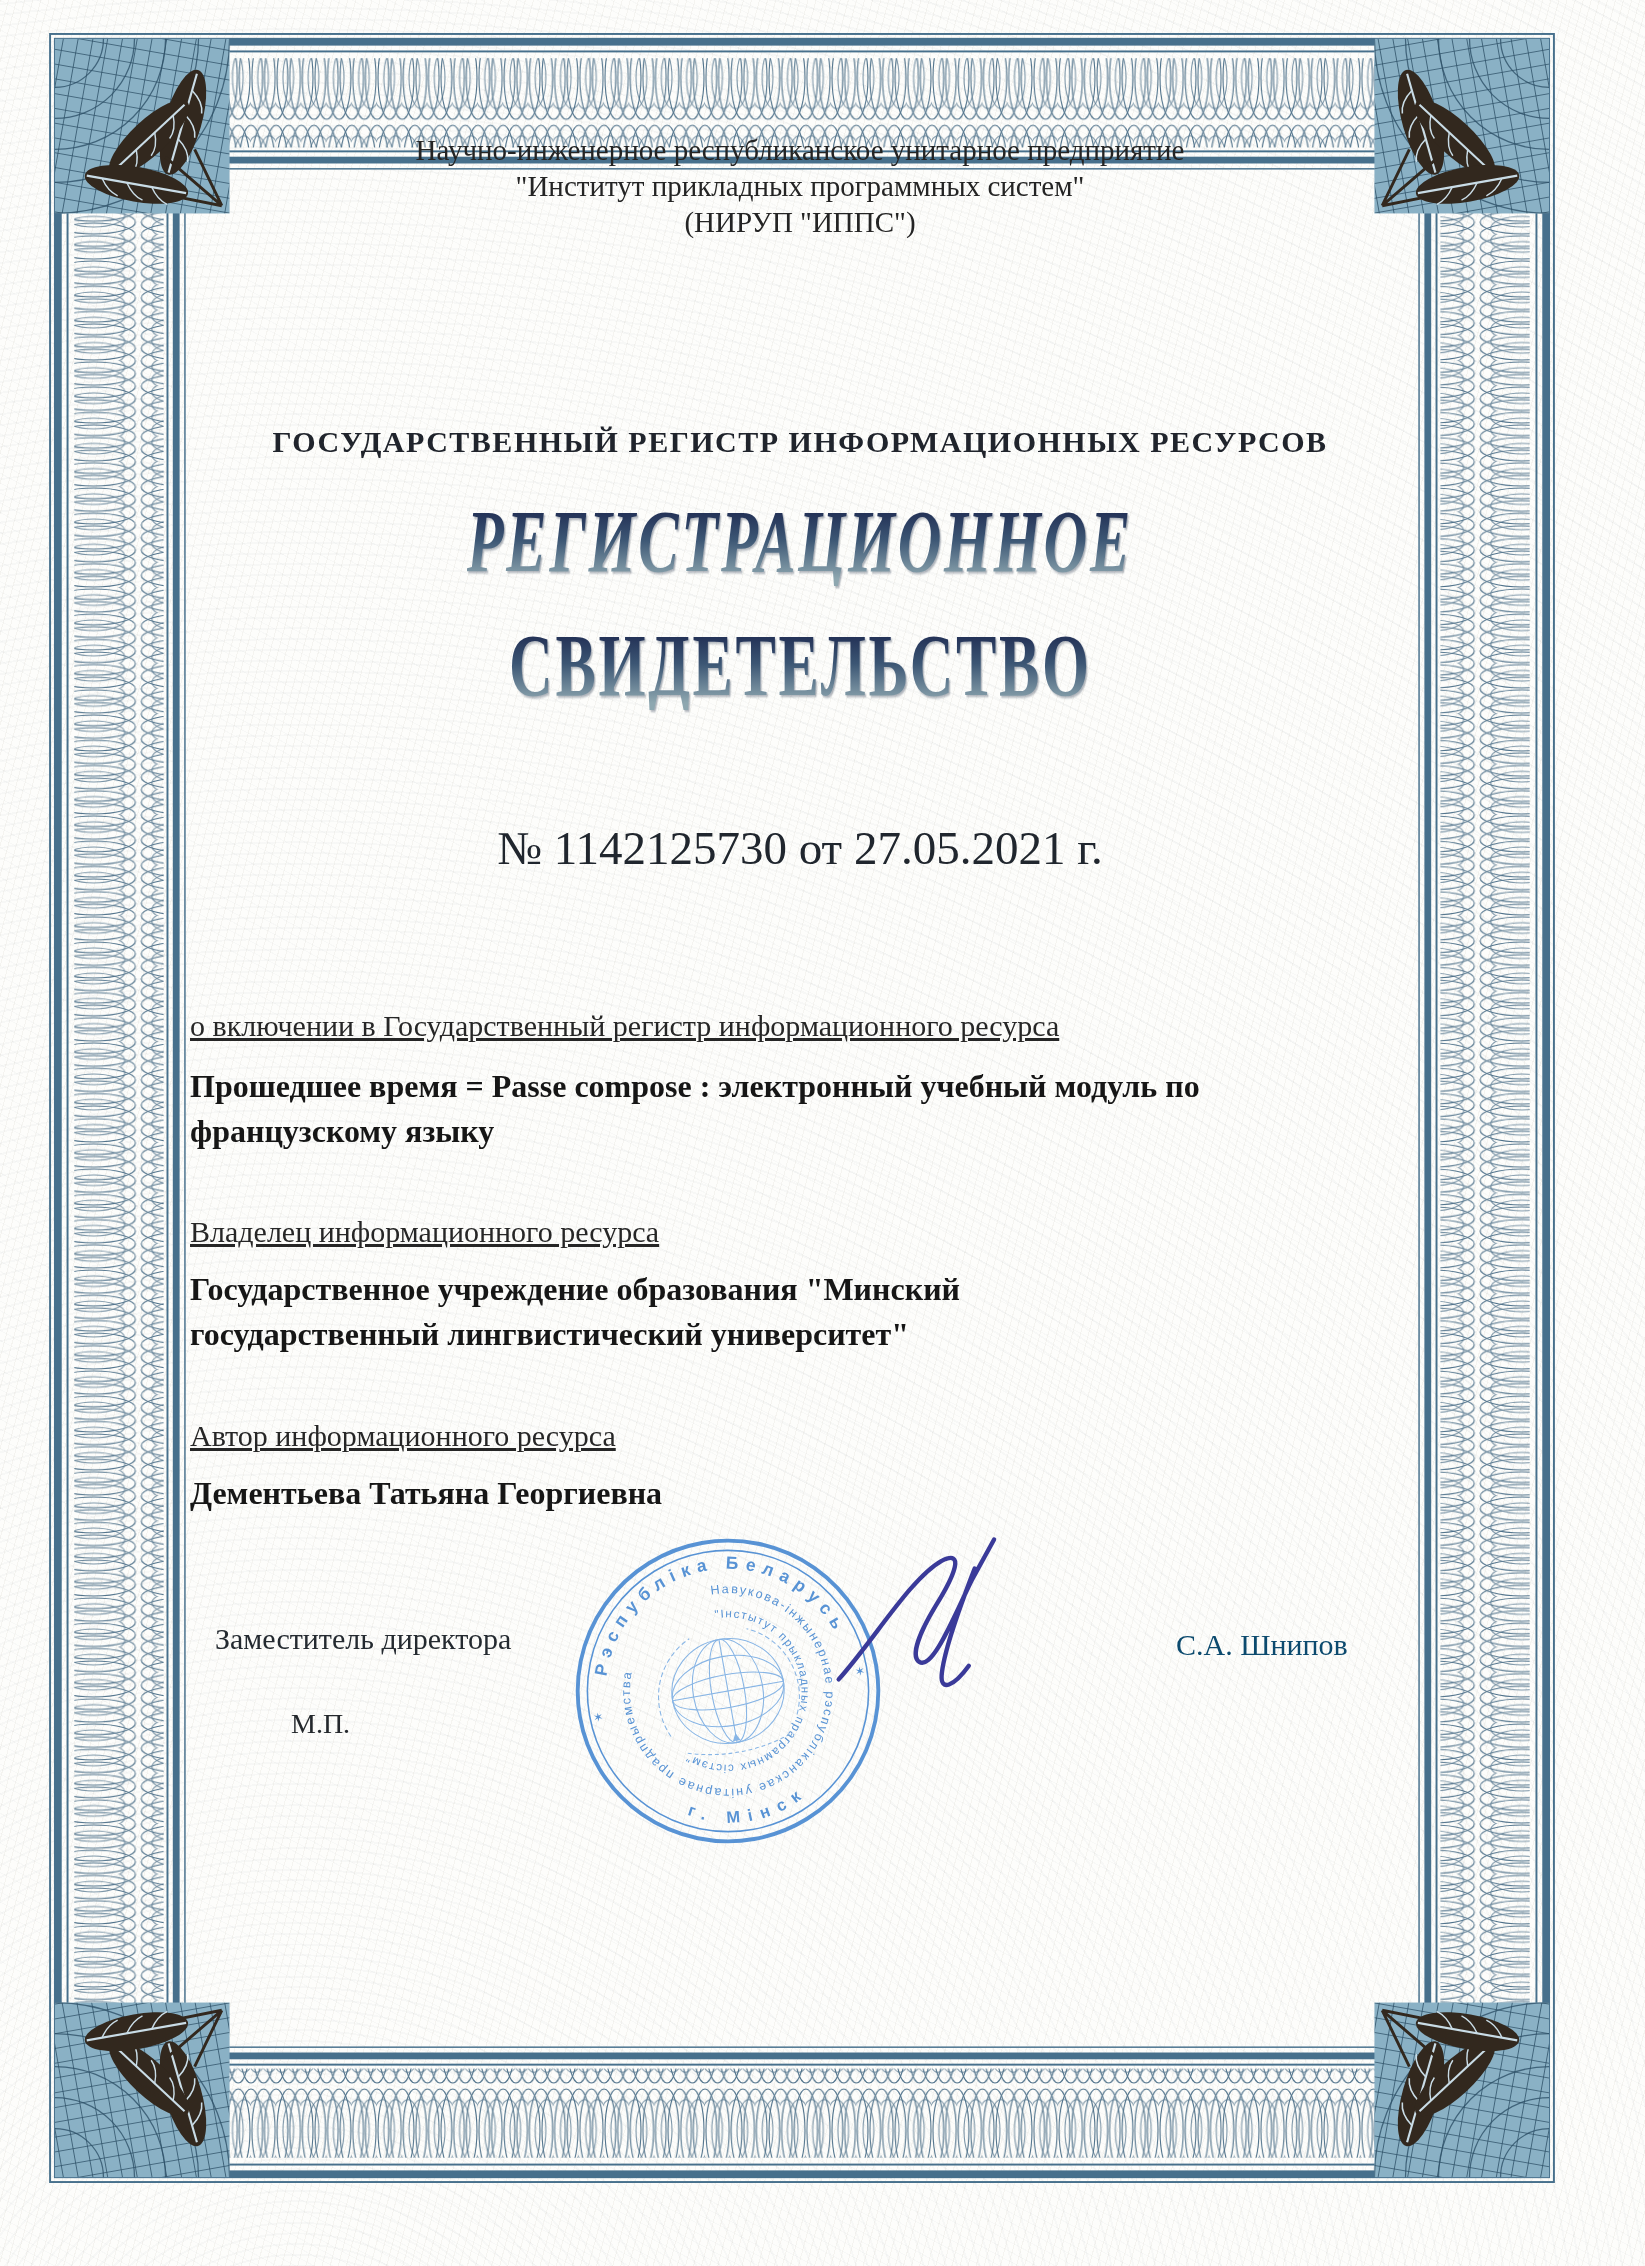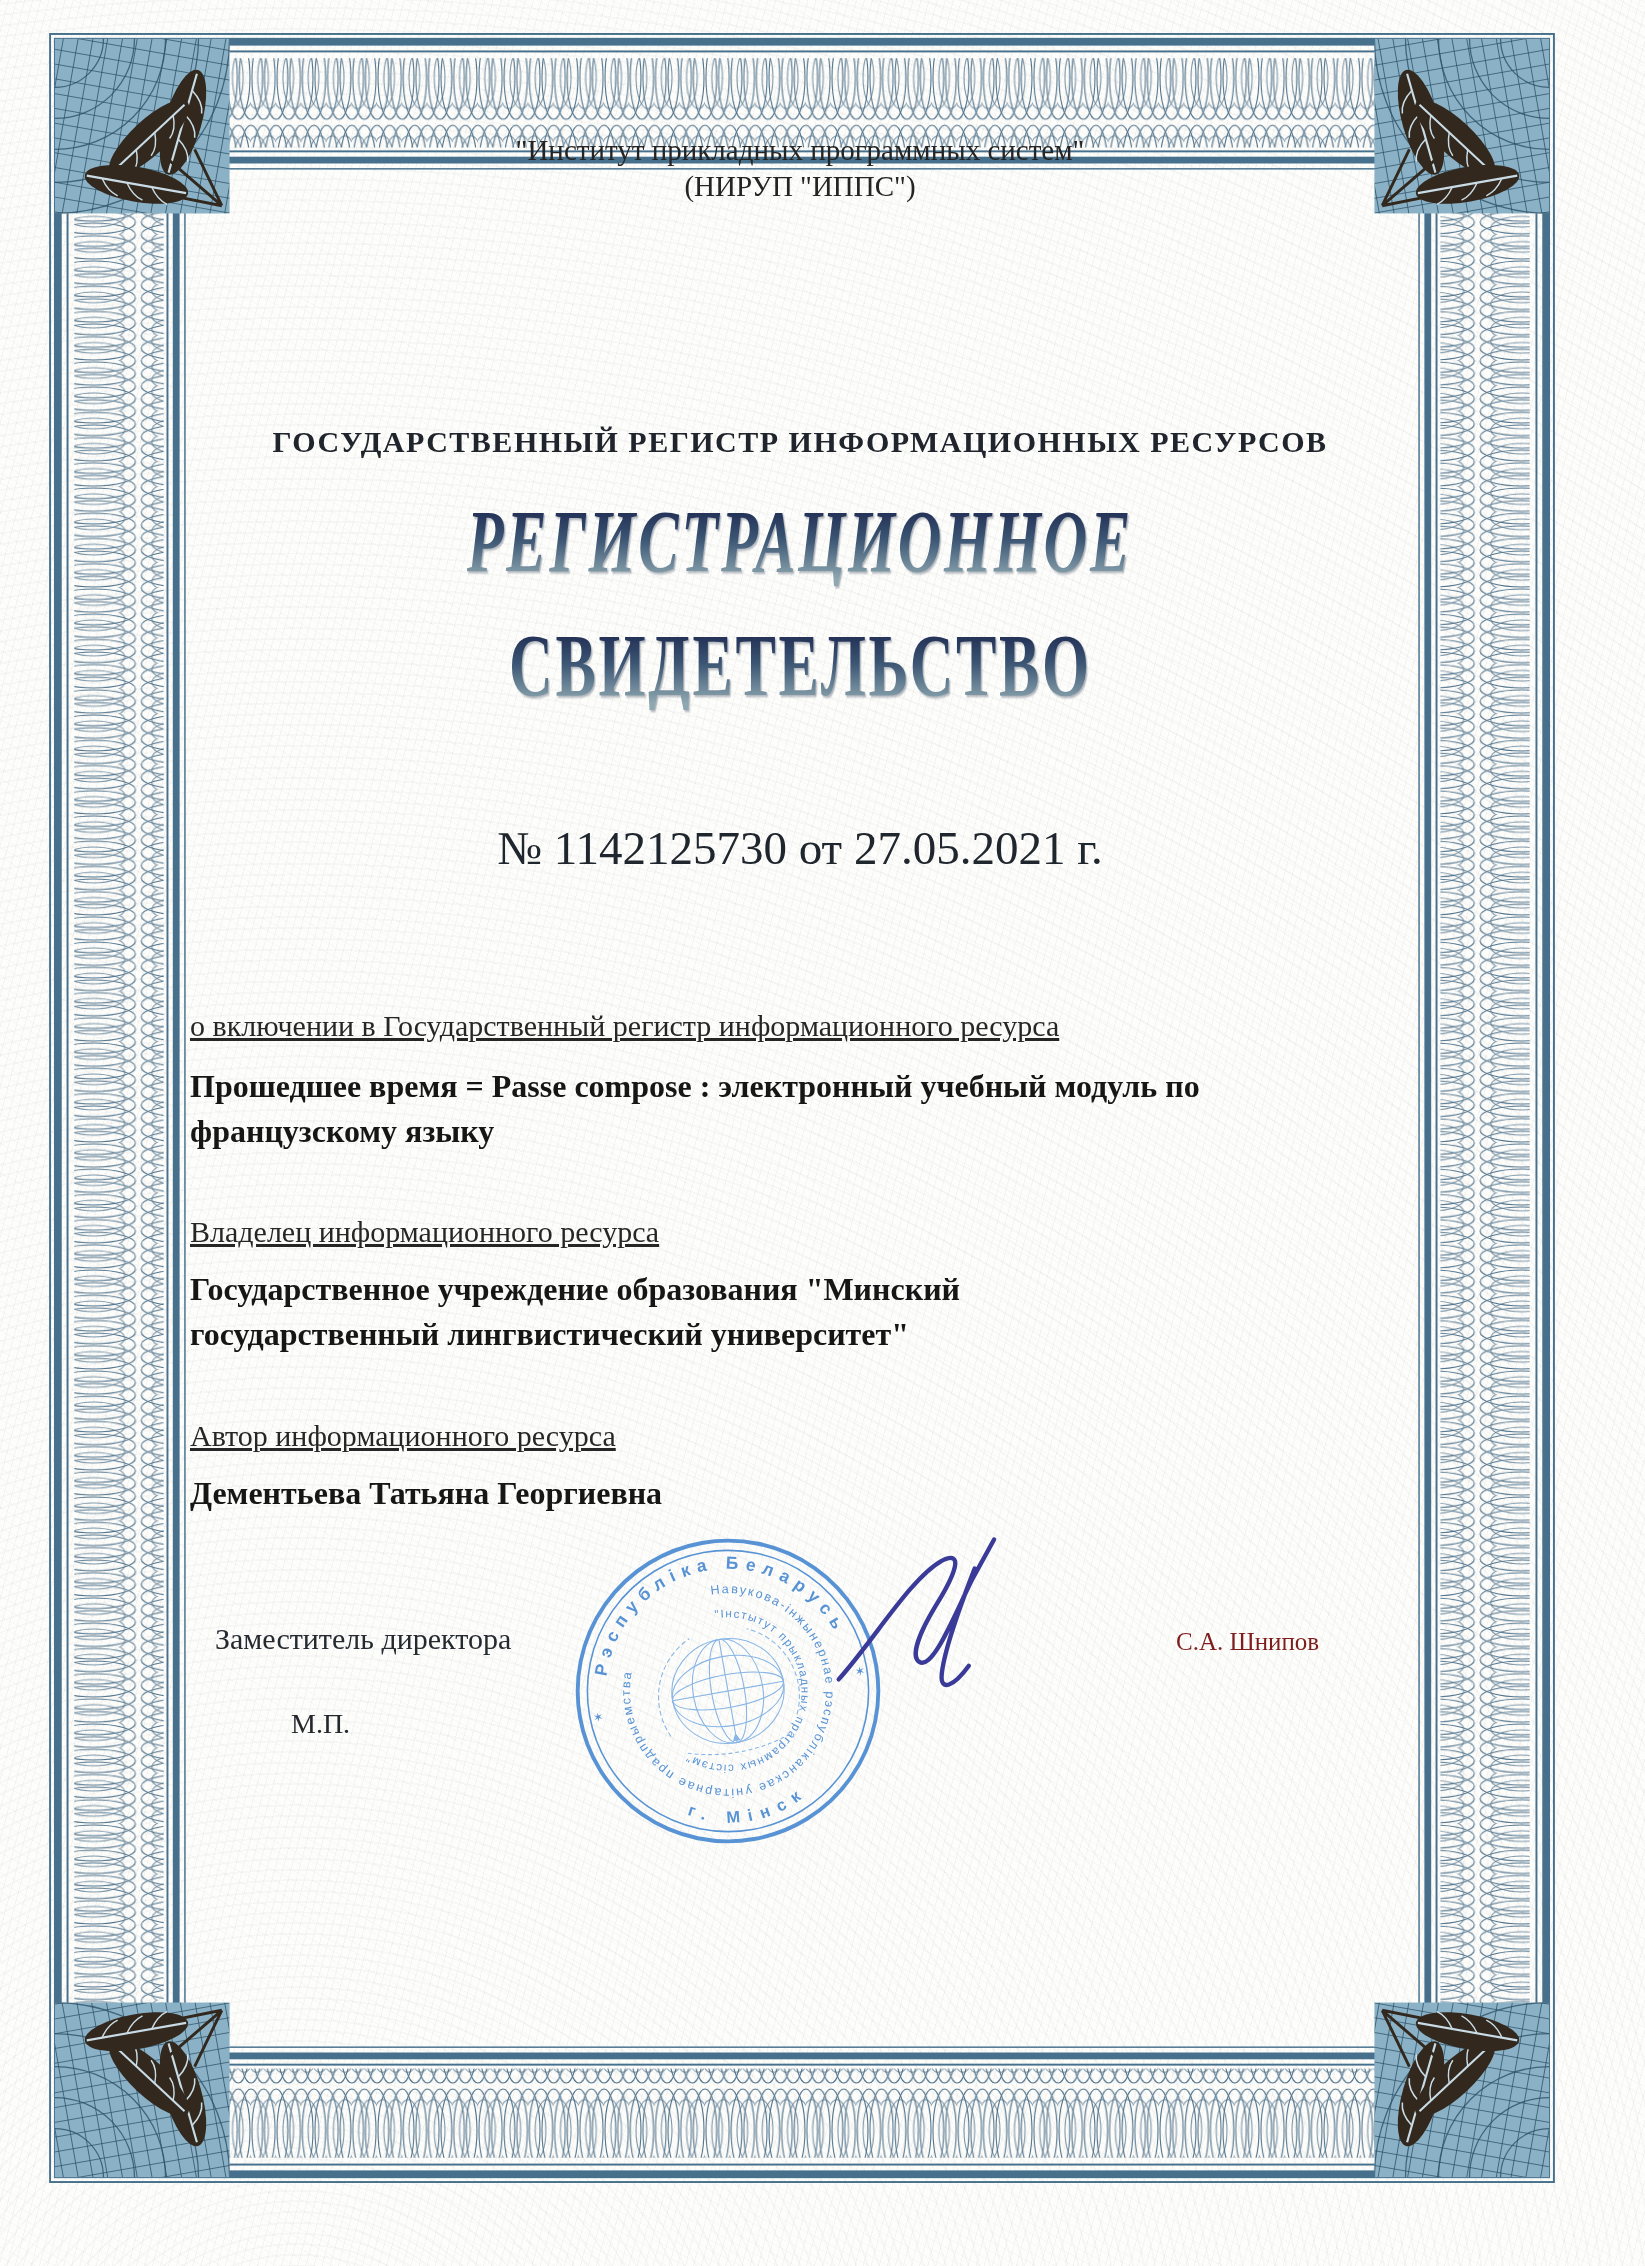--- a/index.html
+++ b/index.html
@@ -40,21 +40,21 @@
   .bold-line{left:190px;font-size:32px;font-weight:bold;line-height:45px;color:#161616;}
   #inclusion{top:1009px;width:1203px;}
   #resource{top:1064px;width:1194px;}
   #owner-label{top:1215px;}
   #owner-name{top:1267px;width:854px;}
   #author-label{top:1419px;}
   #author-name{top:1471px;width:1067px;}
   
   #signer-role{left:215px;top:1622px;font-size:30px;color:#242a30;}
   #mp{left:291px;top:1708px;font-size:28px;color:#24282c;}
-  #signer-name{left:1176px;top:1628px;font-size:25px;color:#7f1d1d;}
+  #signer-name{left:1176px;top:1628px;font-size:30px;color:#0c4a6e;}
   #stamp{left:568px;top:1531px;}
   #signature{left:827px;top:1522px;}
 </style>
 </head>
 <body>
 
 <svg id="frame" class="abs" width="1506" height="2150" viewBox="0 0 1552 2216">
   <defs>
     <pattern id="pV" width="26" height="92" patternUnits="userSpaceOnUse">
       <g fill="none" stroke="#4d7089" stroke-width="1.1">
@@ -129,20 +129,21 @@
     <rect x="140" y="140" width="1272" height="1936" stroke-width="1.5"></rect>
   </g>
 
   <use href="#corner"></use>
   <use href="#corner" transform="translate(1552,0) scale(-1,1)"></use>
   <use href="#corner" transform="translate(0,2216) scale(1,-1)"></use>
   <use href="#corner" transform="translate(1552,2216) scale(-1,-1)"></use>
 </svg>
 
 <div class="abs issuer center">
+  <div>Научно-инженерное республиканское унитарное предприятие</div>
   <div>"Институт прикладных программных систем"</div>
   <div>(НИРУП "ИППС")</div>
 </div>
 
 <div class="abs registry center">ГОСУДАРСТВЕННЫЙ РЕГИСТР ИНФОРМАЦИОННЫХ РЕСУРСОВ</div>
 
 <div id="title1" class="abs big-title">
   <span class="t-line">РЕГИСТРАЦИОННОЕ</span>
 </div>
 <div id="title2" class="abs big-title">

